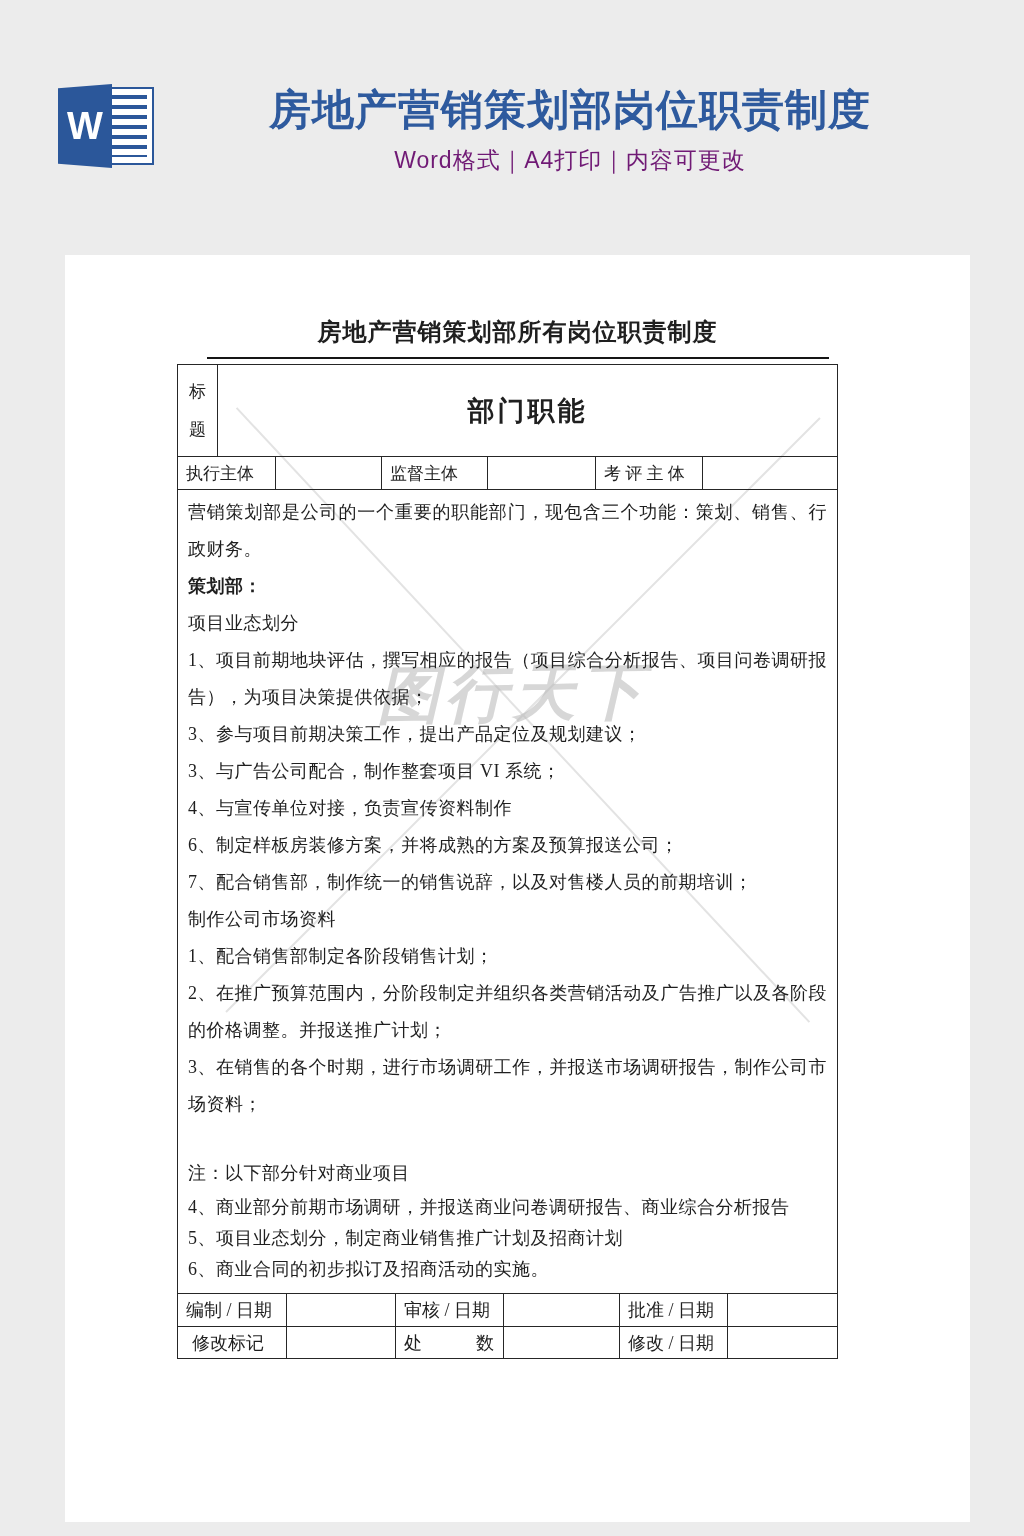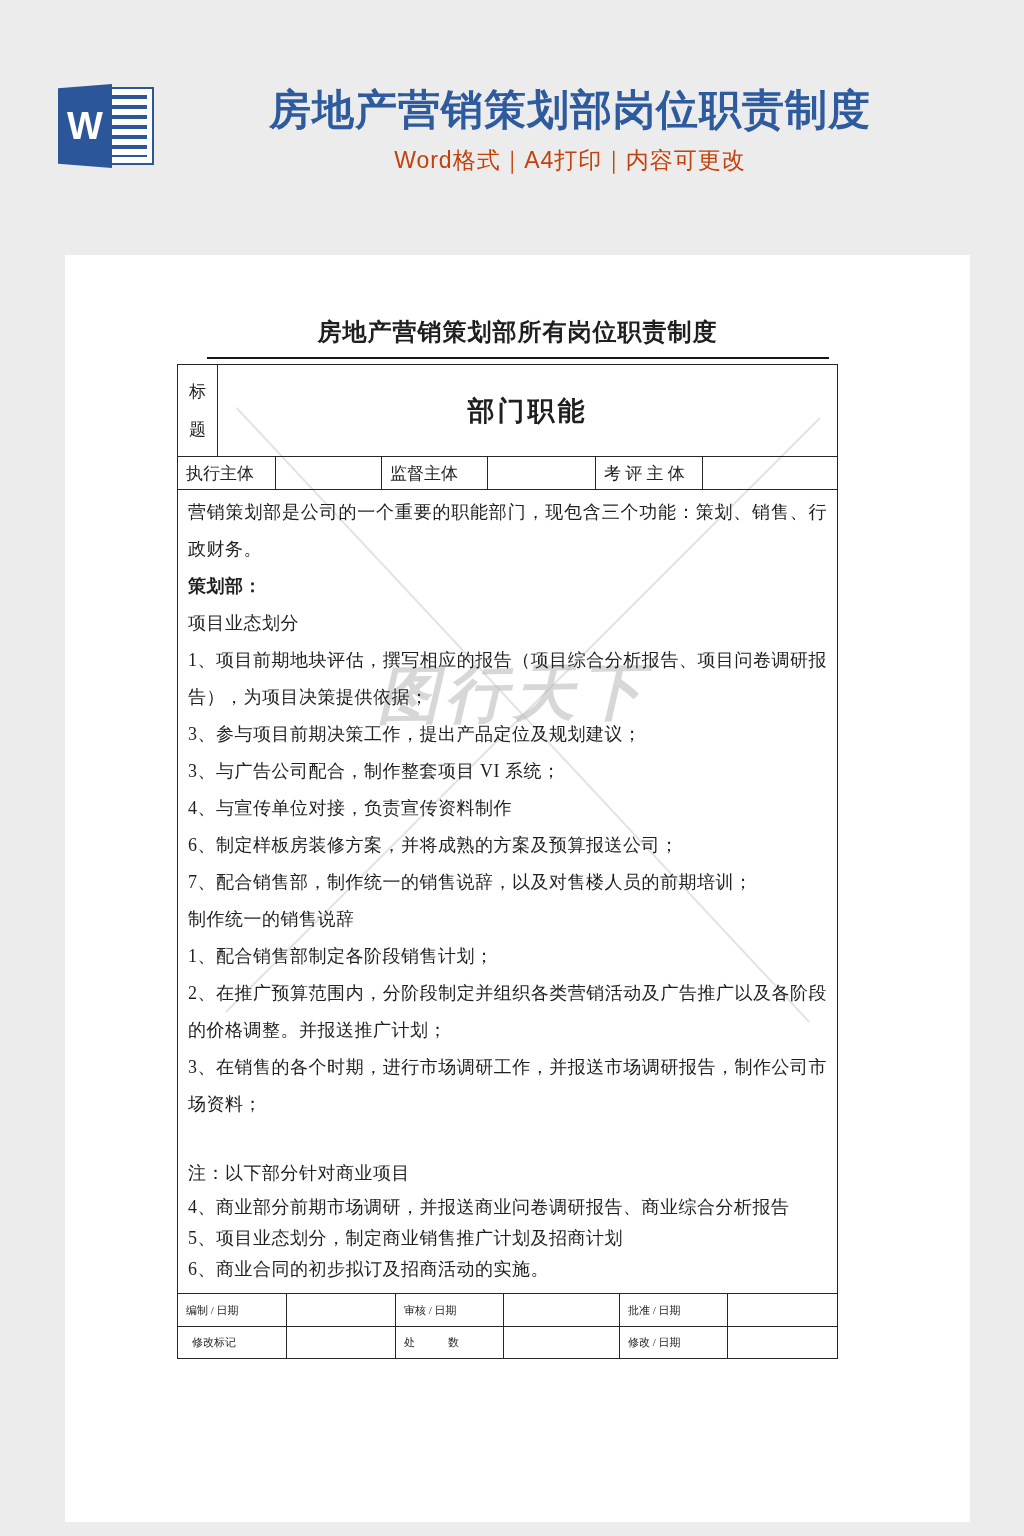--- a/index.html
+++ b/index.html
@@ -32,21 +32,21 @@
     font-weight:bold; font-size:38px;
   }
   .header-text {
     position:absolute; left:0; top:0; width:1024px; padding-left:116px;
     text-align:center; font-family:"Liberation Sans","DejaVu Sans",sans-serif;
   }
   .header-title {
     margin-top:84px; font-size:42px; font-weight:bold; color:#2e5a9e;
     letter-spacing:1px; line-height:1.25;
   }
-  .header-subtitle { margin-top:8px; font-size:23px; color:#c2410c; letter-spacing:1px; }
+  .header-subtitle { margin-top:8px; font-size:23px; color:#701a75; letter-spacing:1px; }
 
   
   .page {
     position:absolute; left:65px; top:255px; width:905px; height:1267px;
     background:#ffffff;
   }
 
   
   .wm-line {
     position:absolute; left:38px; top:459px; width:840px; height:2px;
@@ -96,21 +96,21 @@
 
   .body-row { grid-template-columns:1fr; }
   .body-cell { min-height:800px; padding:4px 10px 8px; text-align:justify; }
   .bp { font-size:18px; line-height:37px; letter-spacing:.5px; }
   .bp.bold { font-weight:bold; }
   .bp.blank { height:32px; }
   .bp.tight { line-height:31px; }
 
   .footer-row { grid-template-columns:109px 109px 108px 116px 108px 1fr; height:33px; }
   .footer-row.last { height:31px; }
-  .footer-row .cell { font-size:11px; }
+  .footer-row .cell { font-size:18px; }
   .footer-row .indent { padding-left:14px; }
 </style>
 </head>
 <body>
 
 <div class="site-header">
   <div class="word-icon">
     <div class="wi-page">
       <div class="wi-lines"></div>
     </div>
@@ -152,21 +152,21 @@
       <div class="cell body-cell">
           <p class="bp normal">营销策划部是公司的一个重要的职能部门，现包含三个功能：策划、销售、行政财务。</p>
           <p class="bp bold">策划部：</p>
           <p class="bp normal">项目业态划分</p>
           <p class="bp normal">1、项目前期地块评估，撰写相应的报告（项目综合分析报告、项目问卷调研报告），为项目决策提供依据；</p>
           <p class="bp normal">3、参与项目前期决策工作，提出产品定位及规划建议；</p>
           <p class="bp normal">3、与广告公司配合，制作整套项目 VI 系统；</p>
           <p class="bp normal">4、与宣传单位对接，负责宣传资料制作</p>
           <p class="bp normal">6、制定样板房装修方案，并将成熟的方案及预算报送公司；</p>
           <p class="bp normal">7、配合销售部，制作统一的销售说辞，以及对售楼人员的前期培训；</p>
-          <p class="bp normal">制作统一的销售说辞</p>
+          <p class="bp normal">制作公司市场资料</p>
           <p class="bp normal">1、配合销售部制定各阶段销售计划；</p>
           <p class="bp normal">2、在推广预算范围内，分阶段制定并组织各类营销活动及广告推广以及各阶段的价格调整。并报送推广计划；</p>
           <p class="bp normal">3、在销售的各个时期，进行市场调研工作，并报送市场调研报告，制作公司市场资料；</p>
           <p class="bp blank"></p>
           <p class="bp normal">注：以下部分针对商业项目</p>
           <p class="bp tight">4、商业部分前期市场调研，并报送商业问卷调研报告、商业综合分析报告</p>
           <p class="bp tight">5、项目业态划分，制定商业销售推广计划及招商计划</p>
           <p class="bp tight">6、商业合同的初步拟订及招商活动的实施。</p>
         </div>
     </div>

